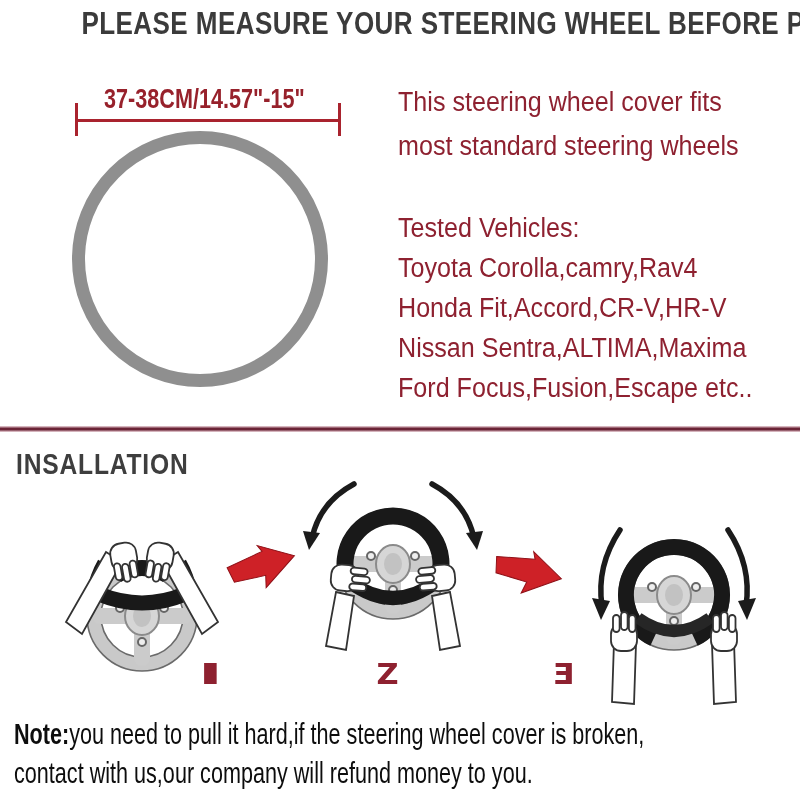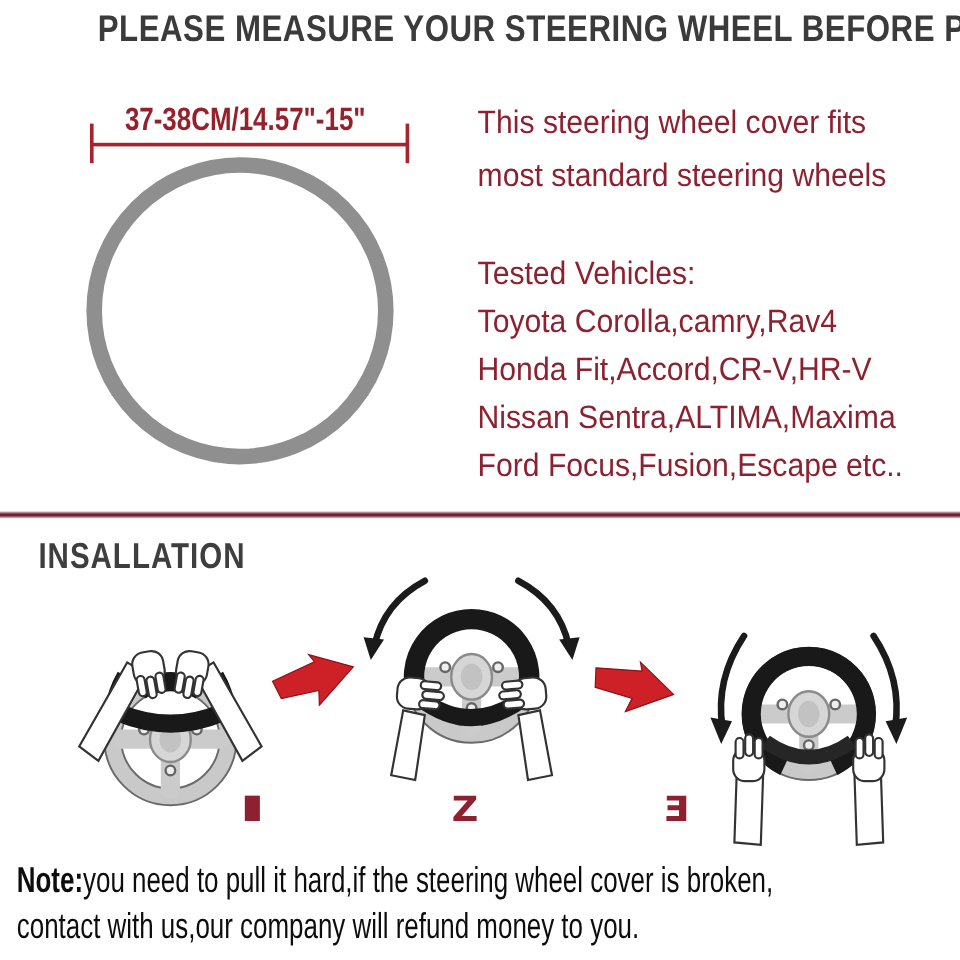--- a/index.html
+++ b/index.html
@@ -23,21 +23,21 @@
     border:13px solid #8f8f8f;border-radius:50%;box-sizing:border-box;}
   
   .redblock{position:absolute;left:398px;color:#8e2130;font-weight:400;white-space:nowrap;margin-top:20px;}
   .redblock .ln{display:block;font-size:27px;transform:scaleX(0.93);transform-origin:left top;}
   .fitblock{top:60px;} .fitblock .ln{line-height:44px;}
   .testedblock{top:188px;} .testedblock .ln{line-height:40px;}
   
   .divider{position:absolute;left:0;top:426px;width:800px;height:6px;
     background:linear-gradient(to bottom,#f2dbe1 0%,#6b2436 40%,#6b2436 62%,#f2dbe1 100%);}
   
-  .inst-hdr{position:absolute;left:16px;top:447px;white-space:nowrap;margin-left:16px;}
+  .inst-hdr{position:absolute;left:16px;top:447px;white-space:nowrap;}
   .inst-hdr span{display:inline-block;font-size:30px;font-weight:700;color:#3e3e3e;
     transform:scaleX(0.82);transform-origin:left top;letter-spacing:1px;}
   .step-svg{position:absolute;}
   .s1{left:46px;top:518px;}
   .s2{left:292px;top:476px;}
   .s3{left:576px;top:490px;}
   .red-arrow{position:absolute;}
   .arrow1{left:226px;top:543px;transform:rotate(-16deg);}
   .arrow2{left:492px;top:549px;transform:rotate(13deg);}
   .step-num{position:absolute;top:660px;width:32px;text-align:center;color:#8e2130;

